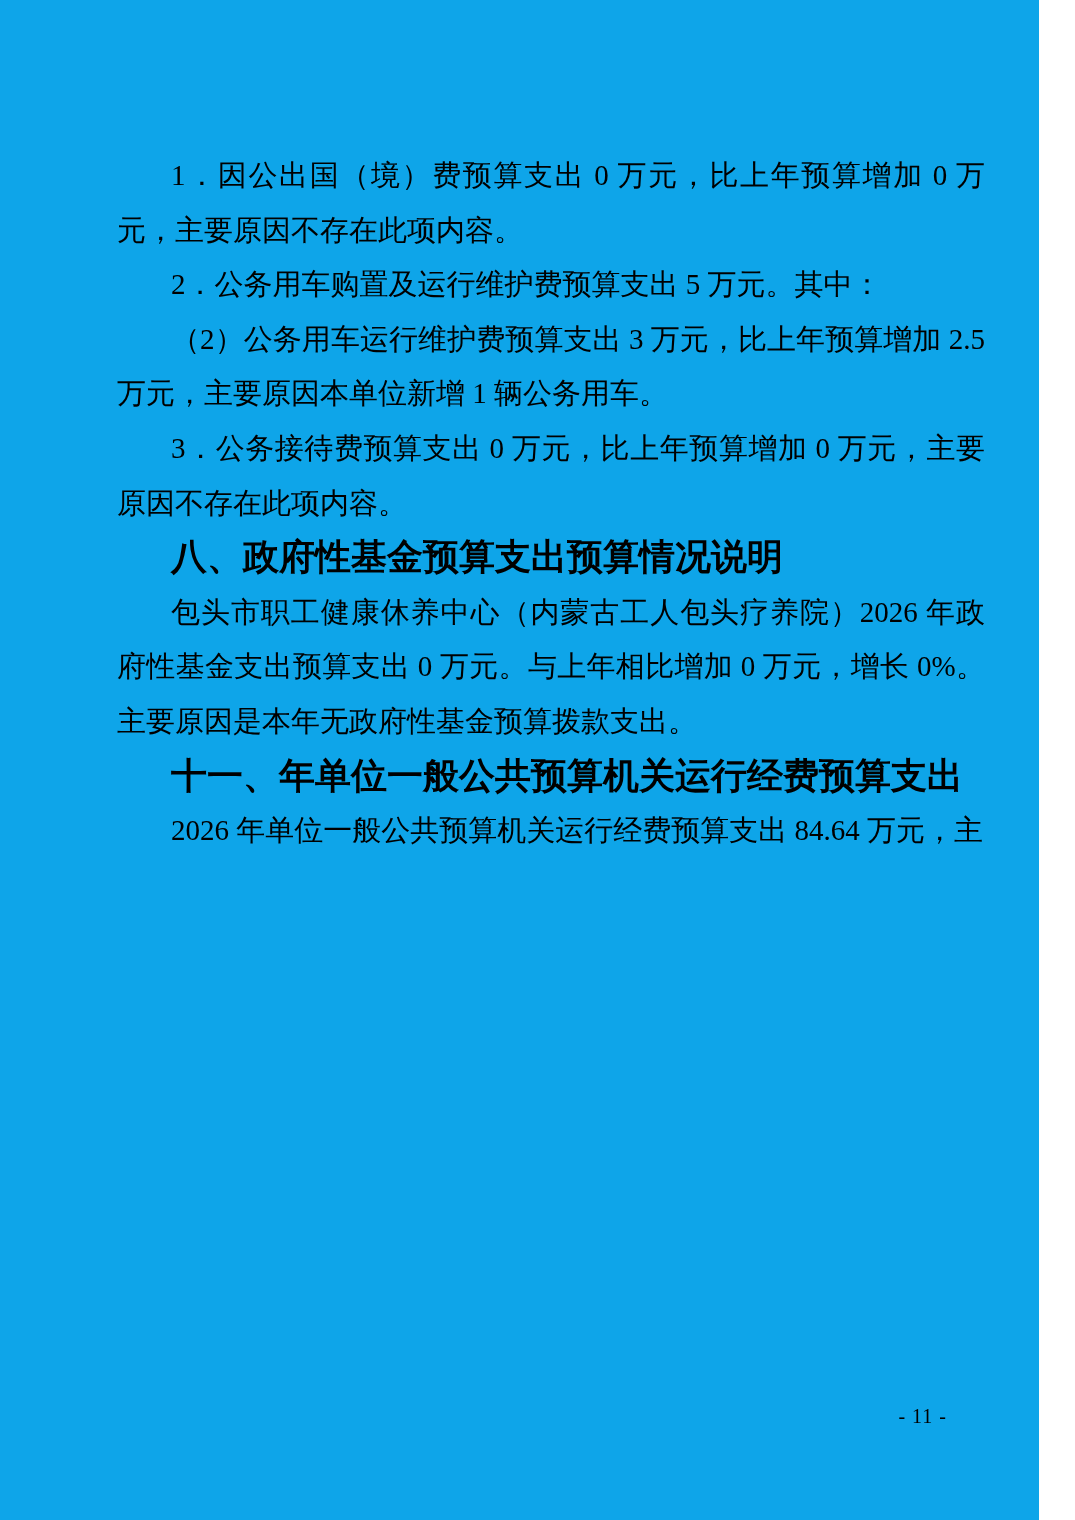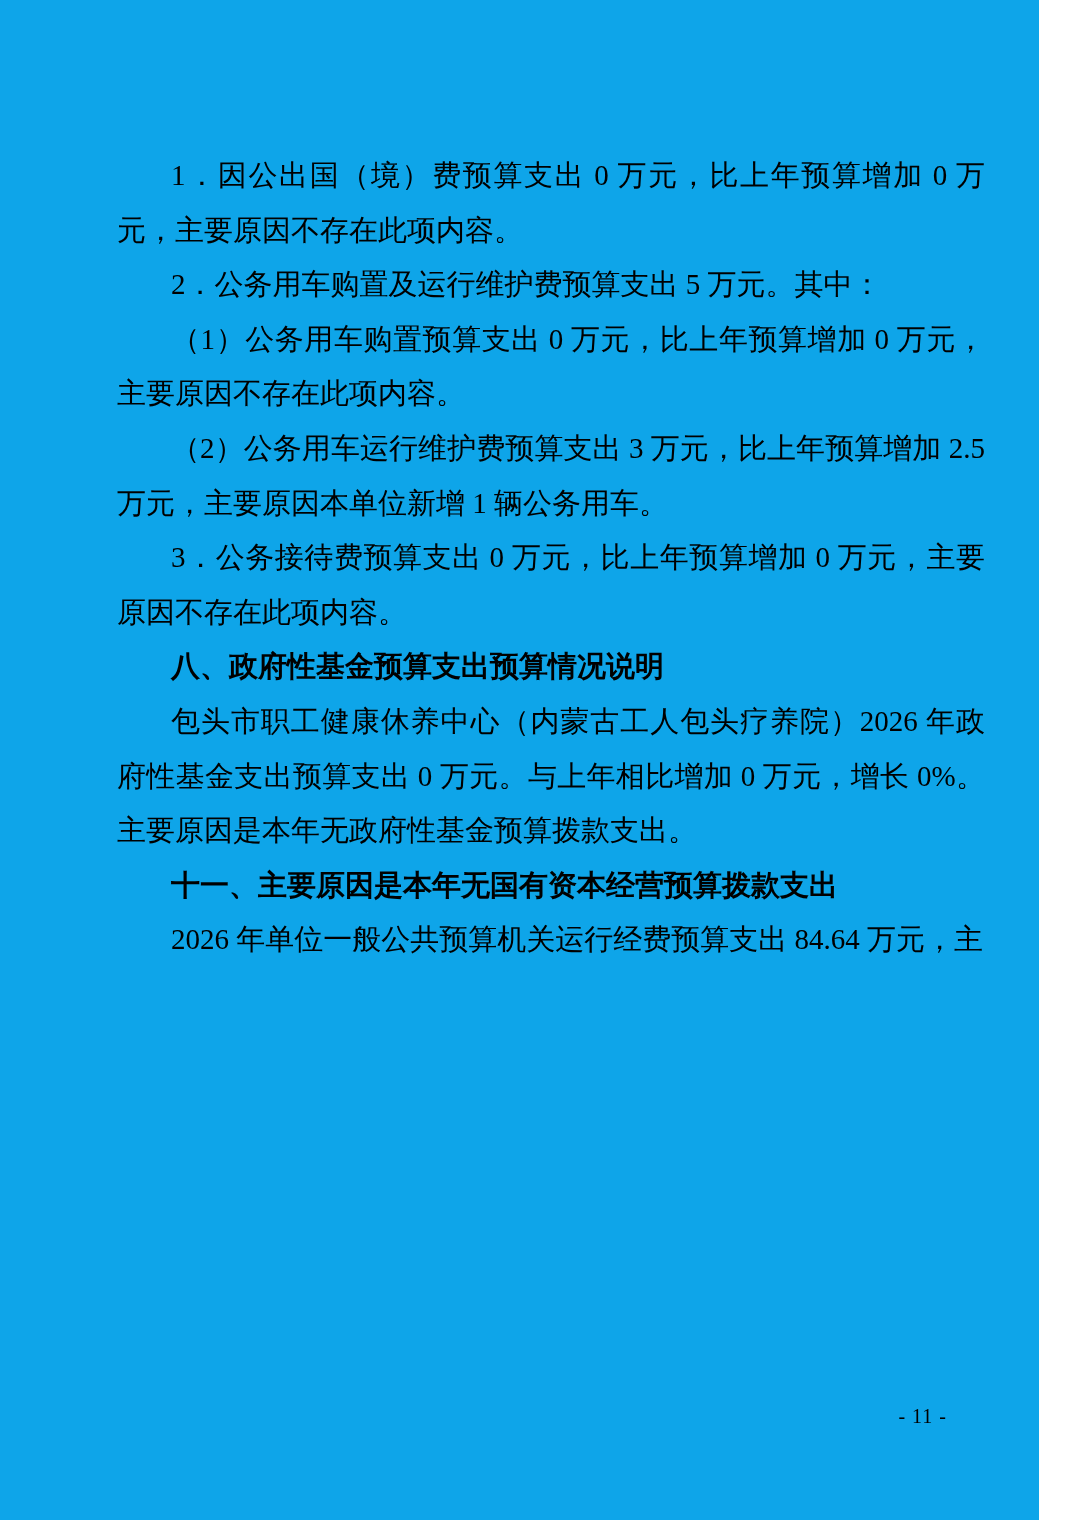--- a/index.html
+++ b/index.html
@@ -28,21 +28,21 @@
   }
   .para {
     margin: 0;
     text-indent: 54px;
   }
   .heading {
     margin: 0;
     text-indent: 54px;
     font-family: "Liberation Sans", "DejaVu Sans", sans-serif;
     font-weight: bold;
-    font-size: 29px;
+    font-size: 36px;
     line-height: 54.6px;
     text-align: left;
   }
   .page-number {
     position: absolute;
     top: 1402px;
     right: 92px;
     color: #000000;
     font-family: "Liberation Serif", "DejaVu Serif", serif;
     font-size: 20px;
@@ -50,22 +50,21 @@
     letter-spacing: 1px;
   }
 </style>
 </head>
 <body>
 
 <div class="page">
   <div class="content">
     <p class="para">1．因公出国（境）费预算支出 0 万元，比上年预算增加 0 万元，主要原因不存在此项内容。</p>
     <p class="para">2．公务用车购置及运行维护费预算支出 5 万元。其中：</p>
-    <p class="para">（1）公务用车购置预算支出 0 万元，比上年预算增加 0 万元，主要原因不存在此项内容。</p>
     <p class="para">（2）公务用车运行维护费预算支出 3 万元，比上年预算增加 2.5 万元，主要原因本单位新增 1 辆公务用车。</p>
     <p class="para">3．公务接待费预算支出 0 万元，比上年预算增加 0 万元，主要原因不存在此项内容。</p>
     <h2 class="heading">八、政府性基金预算支出预算情况说明</h2>
     <p class="para">包头市职工健康休养中心（内蒙古工人包头疗养院）2026 年政府性基金支出预算支出 0 万元。与上年相比增加 0 万元，增长 0%。主要原因是本年无政府性基金预算拨款支出。</p>
-    <h2 class="heading">十一、主要原因是本年无国有资本经营预算拨款支出</h2>
+    <h2 class="heading">十一、年单位一般公共预算机关运行经费预算支出</h2>
     <p class="para">2026 年单位一般公共预算机关运行经费预算支出 84.64 万元，主</p>
   </div>
   <div class="page-number">- 11 -</div>
 </div>
 
 </body></html>

